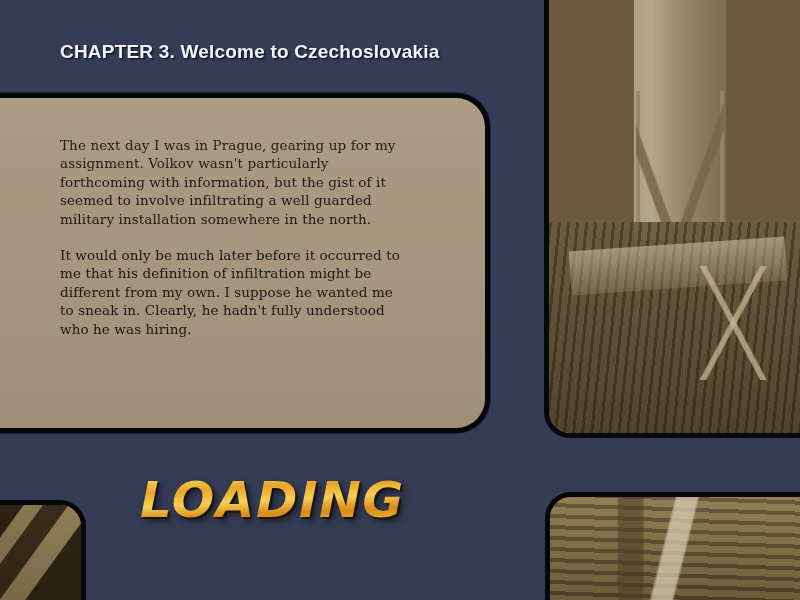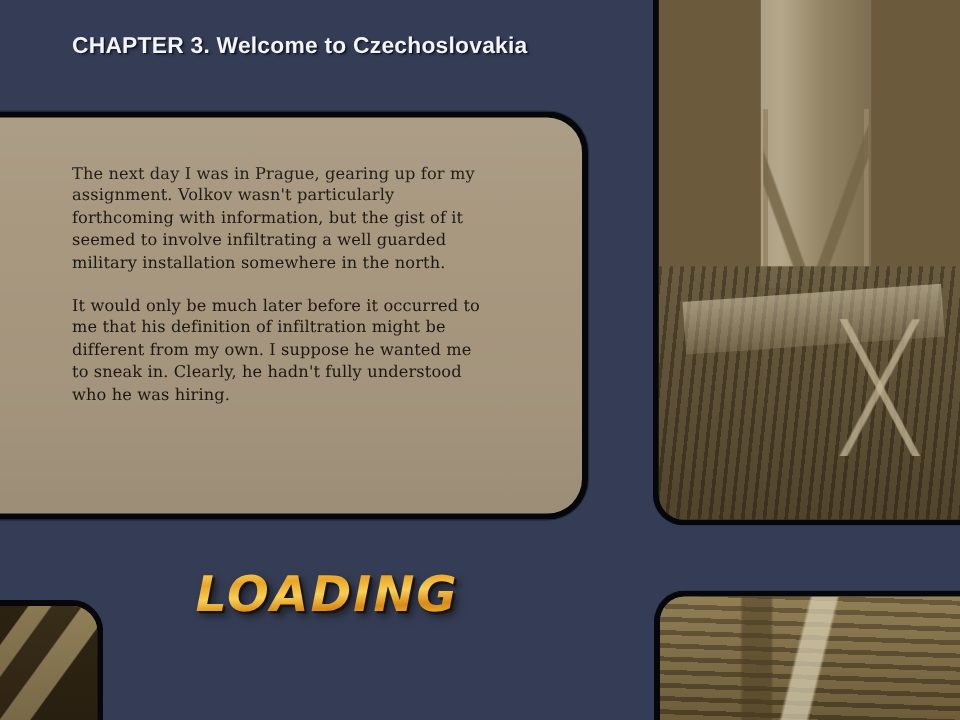--- a/index.html
+++ b/index.html
@@ -15,21 +15,21 @@
     overflow: hidden;
     background: #353d56;
     font-family: "Liberation Sans", sans-serif;
     -webkit-font-smoothing: none;
   }
 
   
   #chapter-title {
     position: absolute;
     left: 60px;
-    top: 28px;
+    top: 41px;
     font-family: "Liberation Sans", sans-serif;
     font-size: 19px;
     font-weight: bold;
     letter-spacing: 0.2px;
     color: #f2f4fa;
     text-shadow: 1px 1px 0 rgba(12,16,28,0.75), 2px 2px 2px rgba(10,12,22,0.45);
     white-space: nowrap;
   }
 
   
@@ -76,21 +76,21 @@
   .story-para:last-child { margin-bottom: 0; }
 
   
   #loading-word {
     position: absolute;
     left: 0;
     top: 471px;
     width: 545px;
     text-align: center;
     font-family: "DejaVu Sans", sans-serif;
-    font-size: 41px;
+    font-size: 50px;
     font-weight: bold;
     font-style: italic;
     letter-spacing: 1.5px;
     background-image: linear-gradient(177deg,
         #f3c23a 0%,
         #fbdc6d 16%,
         #e8a526 34%,
         #f7cf55 50%,
         #d98a18 66%,
         #f0b93a 82%,

